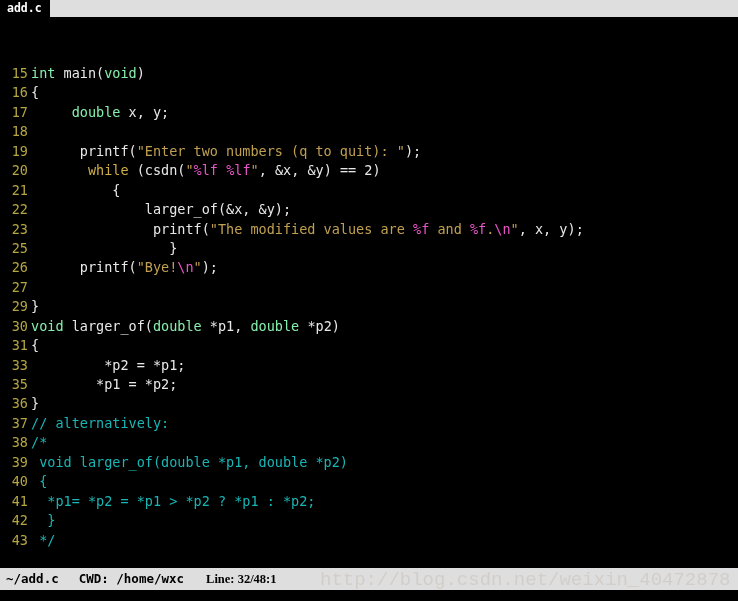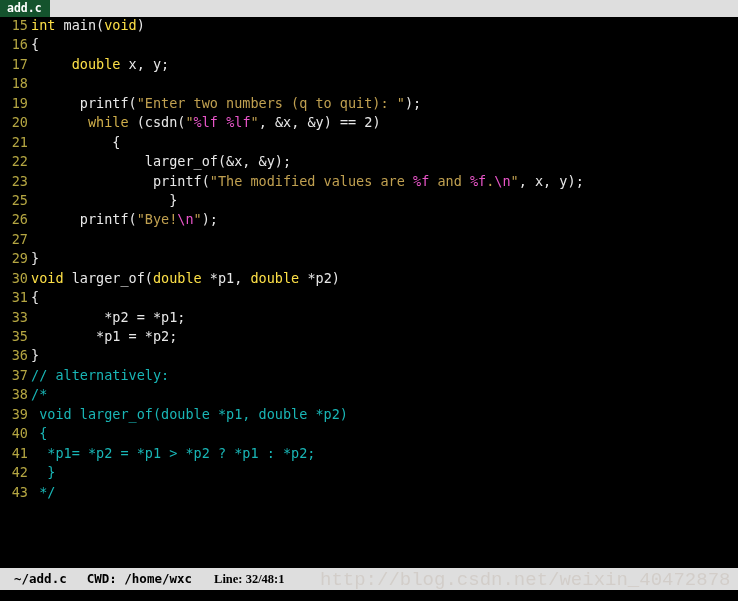--- a/index.html
+++ b/index.html
@@ -19,21 +19,21 @@
   #tabbar {
     position: absolute;
     left: 0; top: 0;
     width: 738px;
     height: 17px;
     background: #dedede;
     display: flex;
     align-items: stretch;
   }
   .tab {
-    background: #14532d;
+    background: #000000;
     color: #ffffff;
     font-family: "DejaVu Sans Mono", "Liberation Mono", monospace;
     font-size: 11.5px;
     font-weight: bold;
     line-height: 17px;
     padding: 0 8px 0 7px;
     letter-spacing: 0px;
     white-space: pre;
   }
 
@@ -54,31 +54,32 @@
     font-size: 13.5px;
   }
   .lnum {
     width: 28px;
     min-width: 28px;
     text-align: right;
     color: #b5a642;
     font-size: 13.5px;
     white-space: pre;
     padding-right: 0px;
+    margin-top: 48px;
   }
   .code {
     padding-left: 3px;
     white-space: pre;
     color: #e8e8e8;
     font-size: 13.5px;
     position: relative;
   }
 
   
-  .t-type    { color: #fde047; }           
+  .t-type    { color: #86efac; }           
   .t-kw      { color: #cfae4a; }           
   .t-str     { color: #c0a050; }           
   .t-esc     { color: #e855c8; }           
   .t-cmt     { color: #19b6b6; }           
   .t-plain   { color: #e8e8e8; }
   .t-num     { color: #cfae4a; }
 
   
   .cursor {
     display: inline-block;
@@ -98,21 +99,21 @@
     height: 22px;
     background: #dedede;
     color: #000000;
     font-family: "DejaVu Sans Mono", "Liberation Mono", monospace;
     font-size: 12.5px;
     font-weight: bold;
     line-height: 22px;
     white-space: pre;
     overflow: hidden;
   }
-  #statusbar .seg { padding-left: 14px; }
+  #statusbar .seg { padding-left: 6px; }
 
   #botfill {
     position: absolute;
     left: 0; top: 590px;
     width: 738px;
     height: 11px;
     background: #000000;
   }
 
   

